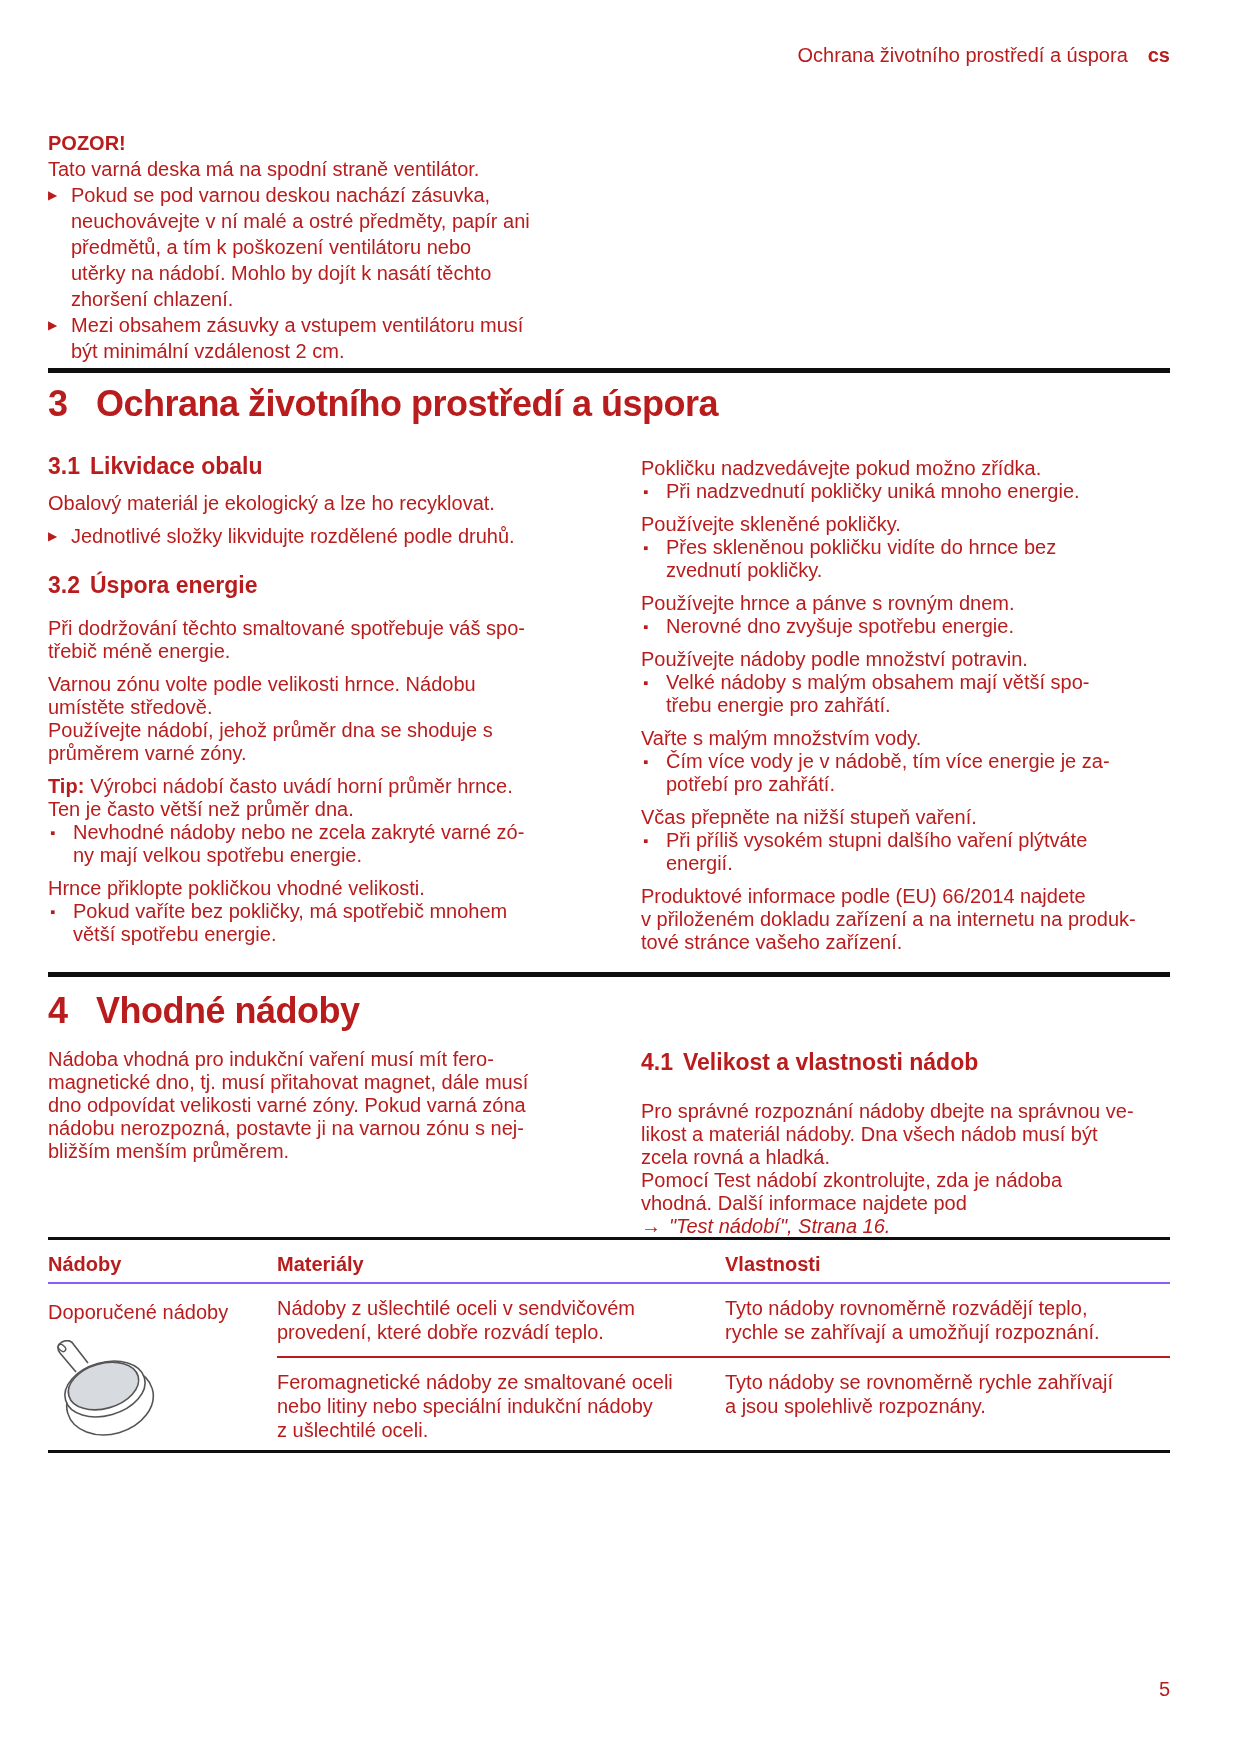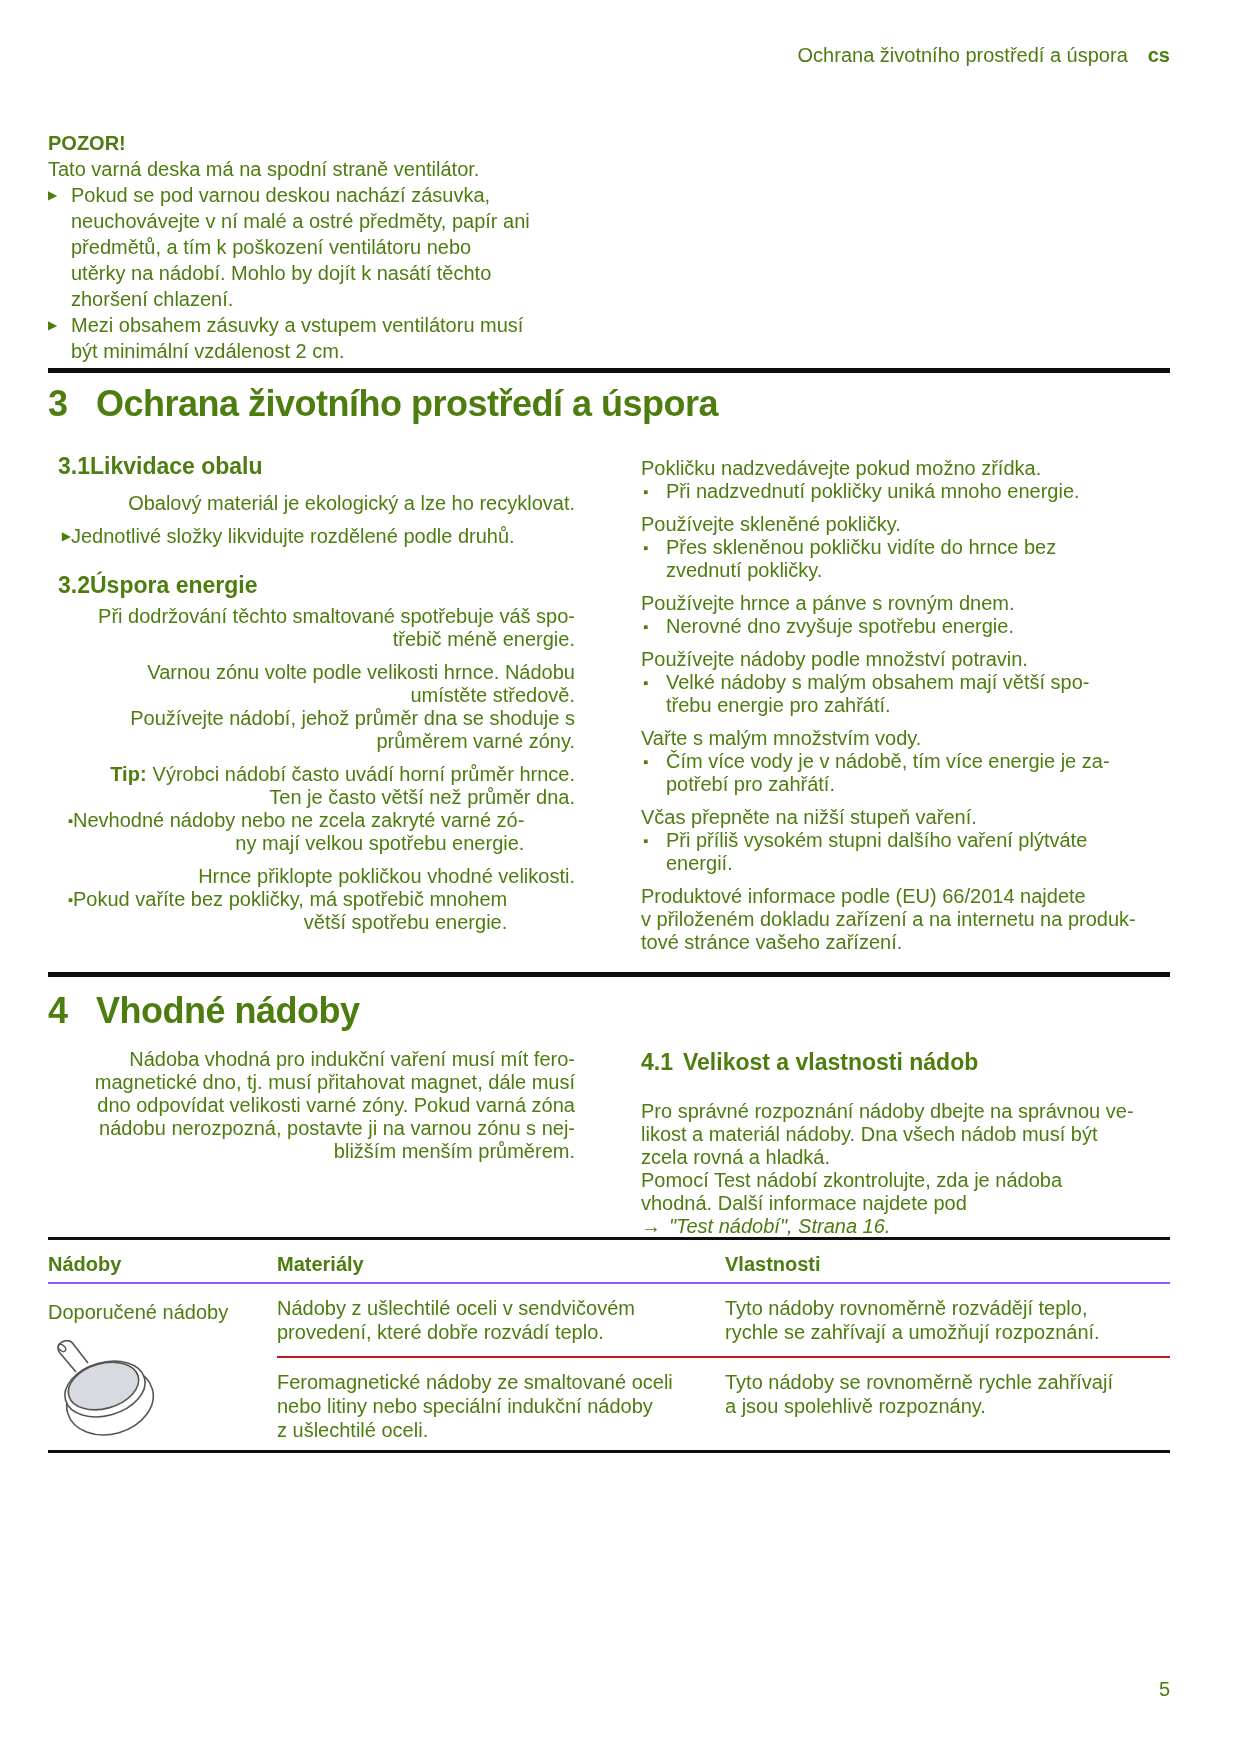--- a/index.html
+++ b/index.html
@@ -1,20 +1,20 @@
 <!DOCTYPE html>
 <html lang="cs"><head>
 <meta charset="utf-8">
 <title>cs manual page 5</title>
 <style>
   html,body{margin:0;padding:0;background:#e8e8e8;}
   .page{
     position:relative;width:1240px;height:1754px;margin:0 auto;background:#ffffff;
     font-family:"Liberation Sans","DejaVu Sans",sans-serif;
-    font-size:20px;line-height:23px;color:#4d7c0f;overflow:hidden;
+    font-size:20px;line-height:23px;color:#b91c1c;overflow:hidden;
   }
   .abs{position:absolute;left:48px;width:1122px;}
   .b{font-weight:700;}
   .i{font-style:italic;}
 
   
   .pageheader{top:44px;text-align:right;font-size:20px;}
   .pageheader .lang{font-weight:700;margin-left:20px;}
 
   
@@ -29,28 +29,28 @@
   .h1{position:absolute;left:48px;width:1122px;display:flex;align-items:baseline;
       font-size:36px;line-height:40px;font-weight:700;letter-spacing:-0.5px;}
   .h1 .num{width:48px;flex:none;}
   .h1-3{top:384px;}
   .h1-4{top:991px;}
 
   
   .cols{position:absolute;left:48px;width:1122px;display:flex;}
   .cols3{top:452px;}
   .cols4{top:1048px;}
-  .colL{width:527px;flex:none;text-align:right;}
+  .colL{width:527px;flex:none;}
   .colgap{width:66px;flex:none;}
   .colR{width:529px;flex:none;}
   .cols3 .colR{padding-top:5px;}
 
   .h2{display:flex;align-items:baseline;font-size:23px;line-height:28px;font-weight:700;margin:0 0 12px 0;}
   .h2 .num{width:42px;flex:none;}
-  .h2.mt{margin-top:23px;margin-bottom:6px;}
+  .h2.mt{margin-top:23px;margin-bottom:18px;}
   .cols4 .h2{margin-bottom:24px;}
 
   .group{margin-bottom:10px;}
   .group:last-child{margin-bottom:0;}
   .li{display:flex;}
   .li .marker{flex:none;}
   .li .tri{width:23px;font-size:12px;}
   .li .sq{width:25px;font-size:15px;padding-left:2px;box-sizing:border-box;}
   .bind-lines > div{white-space:nowrap;}
   .tiplabel{margin-right:6px;}

